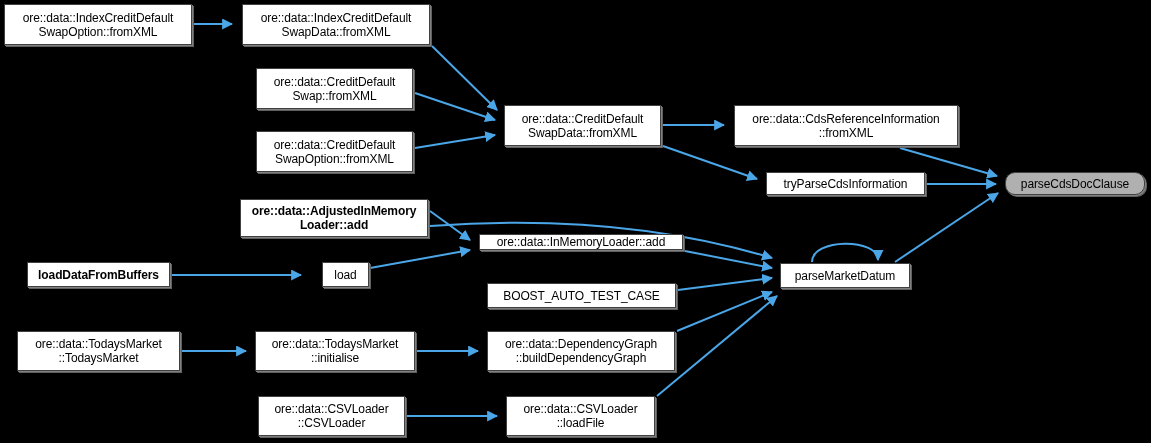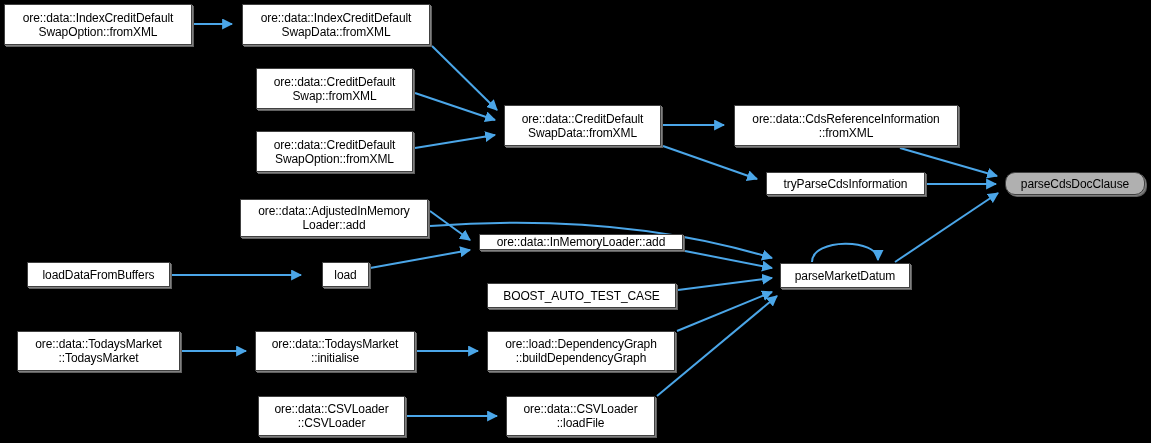--- a/index.html
+++ b/index.html
@@ -90,32 +90,32 @@
       <div class="node" style="left: 256px; top: 68px; width: 157px; height: 41px;">ore::data::CreditDefault
 Swap::fromXML</div>
       <div class="node" style="left: 256px; top: 131px; width: 157px; height: 41px;">ore::data::CreditDefault
 SwapOption::fromXML</div>
       <div class="node" style="left: 504px; top: 105px; width: 157px; height: 41px;">ore::data::CreditDefault
 SwapData::fromXML</div>
       <div class="node" style="left: 734px; top: 105px; width: 224px; height: 41px; text-align: center;">ore::data::CdsReferenceInformation
 ::fromXML</div>
       <div class="node" style="left: 766px; top: 172px; width: 159px; height: 23px;">tryParseCdsInformation</div>
       <div class="node highlight" style="left: 1005px; top: 172px; width: 140px; height: 23px;">parseCdsDocClause</div>
-      <div class="node" style="left: 240px; top: 199px; width: 188px; height: 38px;">ore::data::AdjustedInMemory
+      <div class="node" style="left: 240px; top: 199px; width: 188px; height: 38px; font-weight: bold;">ore::data::AdjustedInMemory
 Loader::add</div>
       <div class="node" style="left: 479px; top: 234px; width: 204px; height: 16px;">ore::data::InMemoryLoader::add</div>
-      <div class="node" style="left: 27px; top: 262px; width: 143px; height: 25px;">loadDataFromBuffers</div>
+      <div class="node" style="left: 27px; top: 262px; width: 143px; height: 25px; font-weight: bold;">loadDataFromBuffers</div>
       <div class="node" style="left: 310px; top: 262px; width: 47px; height: 25px; margin-left: 12px;">load</div>
       <div class="node" style="left: 780px; top: 263px; width: 130px; height: 25px;">parseMarketDatum</div>
       <div class="node" style="left: 487px; top: 283px; width: 189px; height: 25px;">BOOST_AUTO_TEST_CASE</div>
       <div class="node" style="left: 17px; top: 331px; width: 163px; height: 40px;">ore::data::TodaysMarket
 ::TodaysMarket</div>
       <div class="node" style="left: 255px; top: 331px; width: 160px; height: 40px;">ore::data::TodaysMarket
 ::initialise</div>
-      <div class="node" style="left: 487px; top: 331px; width: 188px; height: 40px;">ore::load::DependencyGraph
+      <div class="node" style="left: 487px; top: 331px; width: 188px; height: 40px;">ore::data::DependencyGraph
 ::buildDependencyGraph</div>
       <div class="node" style="left: 258px; top: 396px; width: 147px; height: 40px;">ore::data::CSVLoader
 ::CSVLoader</div>
       <div class="node" style="left: 506px; top: 396px; width: 149px; height: 40px;">ore::data::CSVLoader
 ::loadFile</div>
     </div>
 
 </div>
 
 </body></html>

